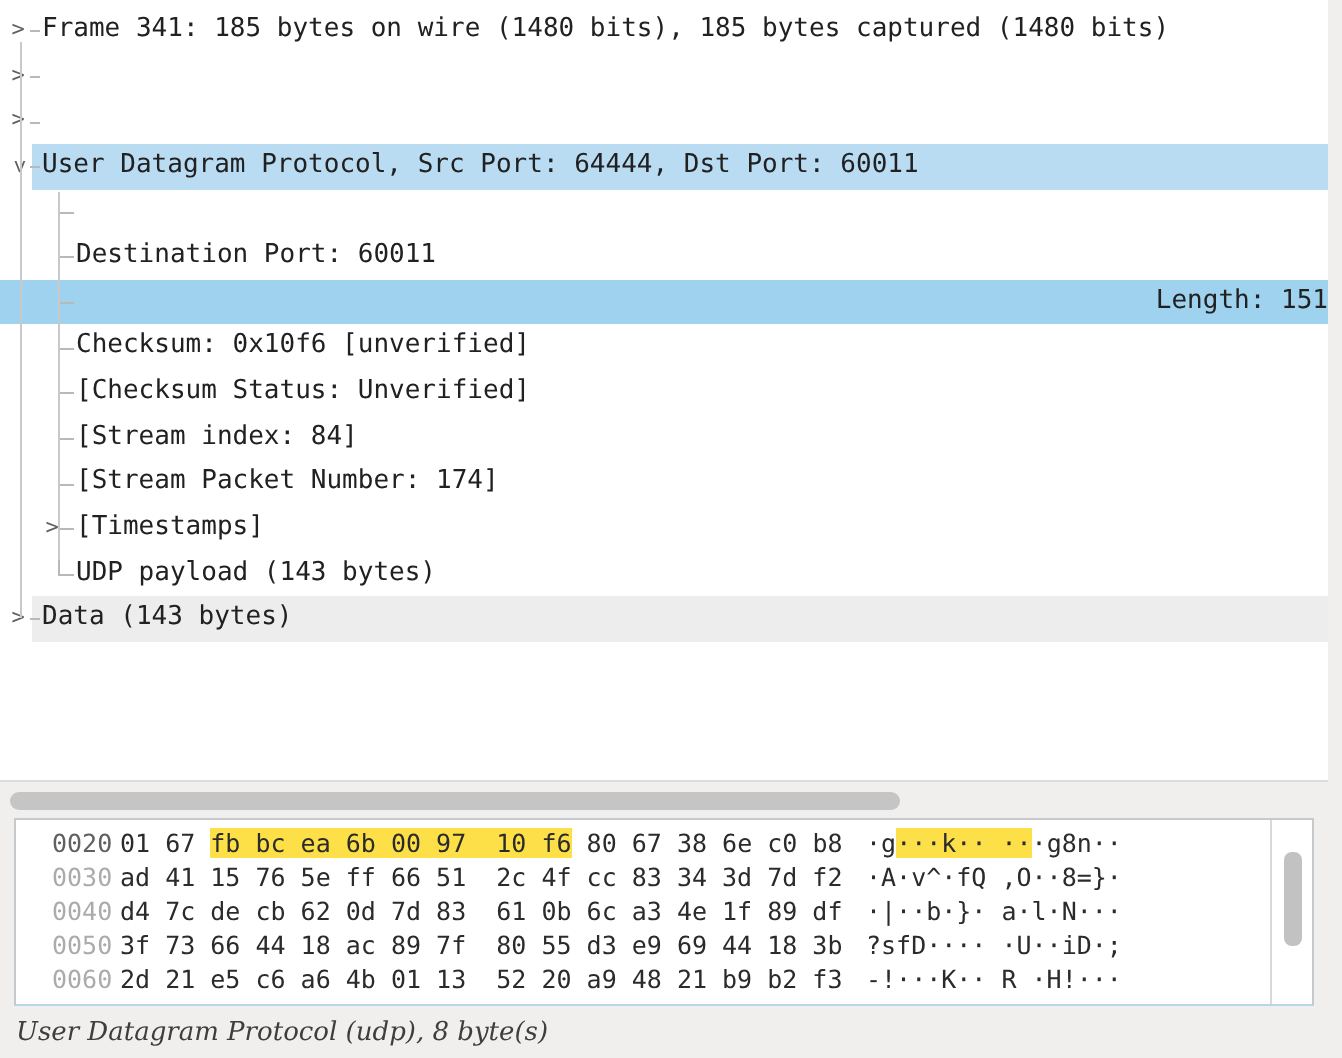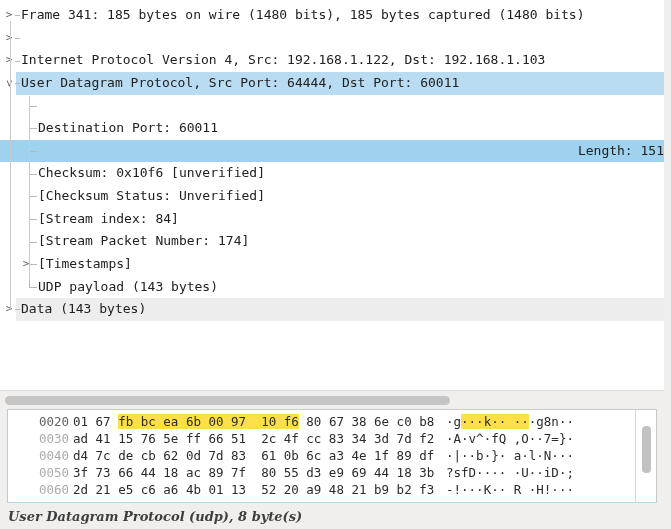--- a/index.html
+++ b/index.html
@@ -55,58 +55,57 @@
     background:#c5c5c5;border-radius:4.5px;
   }
 
   
   .hex-pane{
     position:absolute;left:7px;top:409px;width:650px;height:94px;
     background:#ffffff;border:1px solid #c6cacd;border-bottom-color:#b5d7e8;
     box-sizing:border-box;overflow:hidden;
     font-size:12.5px;line-height:17px;
   }
-  .hex-rows{position:absolute;left:17px;top:3px;right:20px;}
+  .hex-rows{position:absolute;left:4px;top:3px;right:20px;}
   .hex-row{position:relative;height:17px;white-space:pre;}
   .off{position:absolute;left:14px;color:#ababab;}
   .off.on{color:#606060;}
   .hexs{position:absolute;left:48px;color:#2b2b2b;}
   .asc{position:absolute;left:421px;color:#2b2b2b;}
   .sel{background:#fde047;}
   .vscroll{
     position:absolute;right:0;top:0;bottom:0;width:20px;
     background:#ffffff;border-left:1px solid #d9d9d9;
   }
   .vthumb{
     position:absolute;right:5px;top:16px;width:9px;height:47px;
     background:#c2c2c2;border-radius:4px;
   }
 
   
   .status-bar{
     position:absolute;left:0;top:503px;width:671px;height:22px;
     background:#f0efee;
-    font-weight:bold;
   }
   .status-bar span{
     display:block;padding:6px 0 0 8px;
     font-family:"DejaVu Serif","Liberation Serif",serif;
     font-style:italic;font-size:13px;color:#3e3e3e;
   }
 </style>
 </head>
 <body>
 
 <div class="window">
 
   <div class="details-pane">
     <div class="tree-rows" id="tree-rows">
         <div class="tree-row lv0"><span class="arrow">&gt;</span><span class="dash"></span><span class="lbl">Frame 341: 185 bytes on wire (1480 bits), 185 bytes captured (1480 bits)</span></div>
         <div class="tree-row lv0"><span class="arrow">&gt;</span><span class="dash"></span></div>
-        <div class="tree-row lv0"><span class="arrow">&gt;</span><span class="dash"></span><span class="lbl">Internet Protocol Version 4, Src: 192.168.1.122, Dst: 192.168.1.103</span></div>
+        <div class="tree-row lv0"><span class="arrow">&gt;</span><span class="dash"></span></div>
         <div class="tree-row lv0 hl-parent"><span class="arrow exp">&gt;</span><span class="dash"></span><span class="lbl">User Datagram Protocol, Src Port: 64444, Dst Port: 60011</span></div>
         <div class="tree-row lv1"><span class="dash"></span></div>
         <div class="tree-row lv1"><span class="dash"></span><span class="lbl">Destination Port: 60011</span></div>
         <div class="tree-row lv1 hl-selected"><span class="dash"></span><span class="lbl">Length: 151</span></div>
         <div class="tree-row lv1"><span class="dash"></span><span class="lbl">Checksum: 0x10f6 [unverified]</span></div>
         <div class="tree-row lv1"><span class="dash"></span><span class="lbl">[Checksum Status: Unverified]</span></div>
         <div class="tree-row lv1"><span class="dash"></span><span class="lbl">[Stream index: 84]</span></div>
         <div class="tree-row lv1"><span class="dash"></span><span class="lbl">[Stream Packet Number: 174]</span></div>
         <div class="tree-row lv1"><span class="arrow">&gt;</span><span class="dash"></span><span class="lbl">[Timestamps]</span></div>
         <div class="tree-row lv1"><span class="corner"></span><span class="lbl">UDP payload (143 bytes)</span></div>
@@ -116,21 +115,21 @@
     <div class="guide guide-2"></div>
   </div>
 
   <div class="hscroll">
     <div class="hthumb"></div>
   </div>
 
   <div class="hex-pane">
     <div class="hex-rows" id="hex-rows">
         <div class="hex-row"><span class="off on">0020</span><span class="hexs"><span>01 67 </span><span class="sel">fb bc ea 6b 00 97  10 f6</span><span> 80 67 38 6e c0 b8</span></span><span class="asc"><span>·g</span><span class="sel">···k·· ··</span><span>·g8n··</span></span></div>
-        <div class="hex-row"><span class="off">0030</span><span class="hexs"><span>ad 41 15 76 5e ff 66 51  2c 4f cc 83 34 3d 7d f2</span></span><span class="asc"><span>·A·v^·fQ ,O··7=}·</span></span></div>
+        <div class="hex-row"><span class="off">0030</span><span class="hexs"><span>ad 41 15 76 5e ff 66 51  2c 4f cc 83 34 3d 7d f2</span></span><span class="asc"><span>·A·v^·fQ ,O··8=}·</span></span></div>
         <div class="hex-row"><span class="off">0040</span><span class="hexs"><span>d4 7c de cb 62 0d 7d 83  61 0b 6c a3 4e 1f 89 df</span></span><span class="asc"><span>·|··b·}· a·l·N···</span></span></div>
         <div class="hex-row"><span class="off">0050</span><span class="hexs"><span>3f 73 66 44 18 ac 89 7f  80 55 d3 e9 69 44 18 3b</span></span><span class="asc"><span>?sfD···· ·U··iD·;</span></span></div>
         <div class="hex-row"><span class="off">0060</span><span class="hexs"><span>2d 21 e5 c6 a6 4b 01 13  52 20 a9 48 21 b9 b2 f3</span></span><span class="asc"><span>-!···K·· R ·H!···</span></span></div>
       </div>
     <div class="vscroll">
       <div class="vthumb"></div>
     </div>
   </div>
 
   <div class="status-bar">

